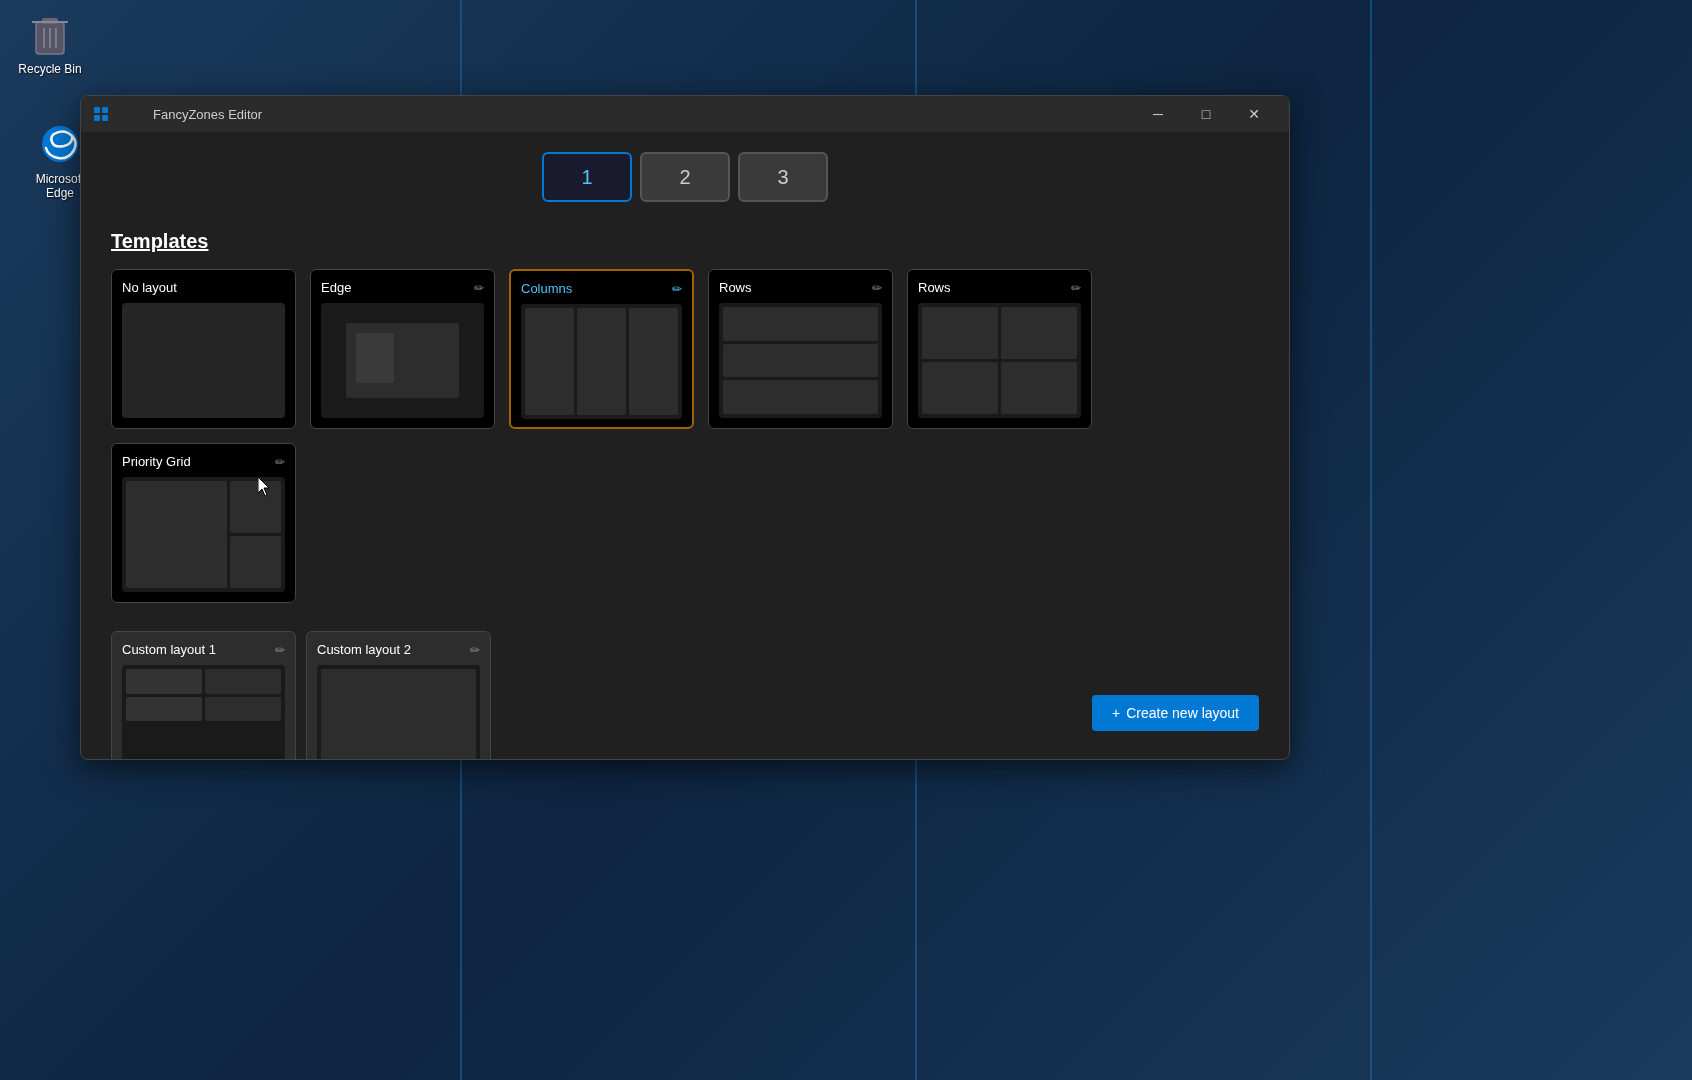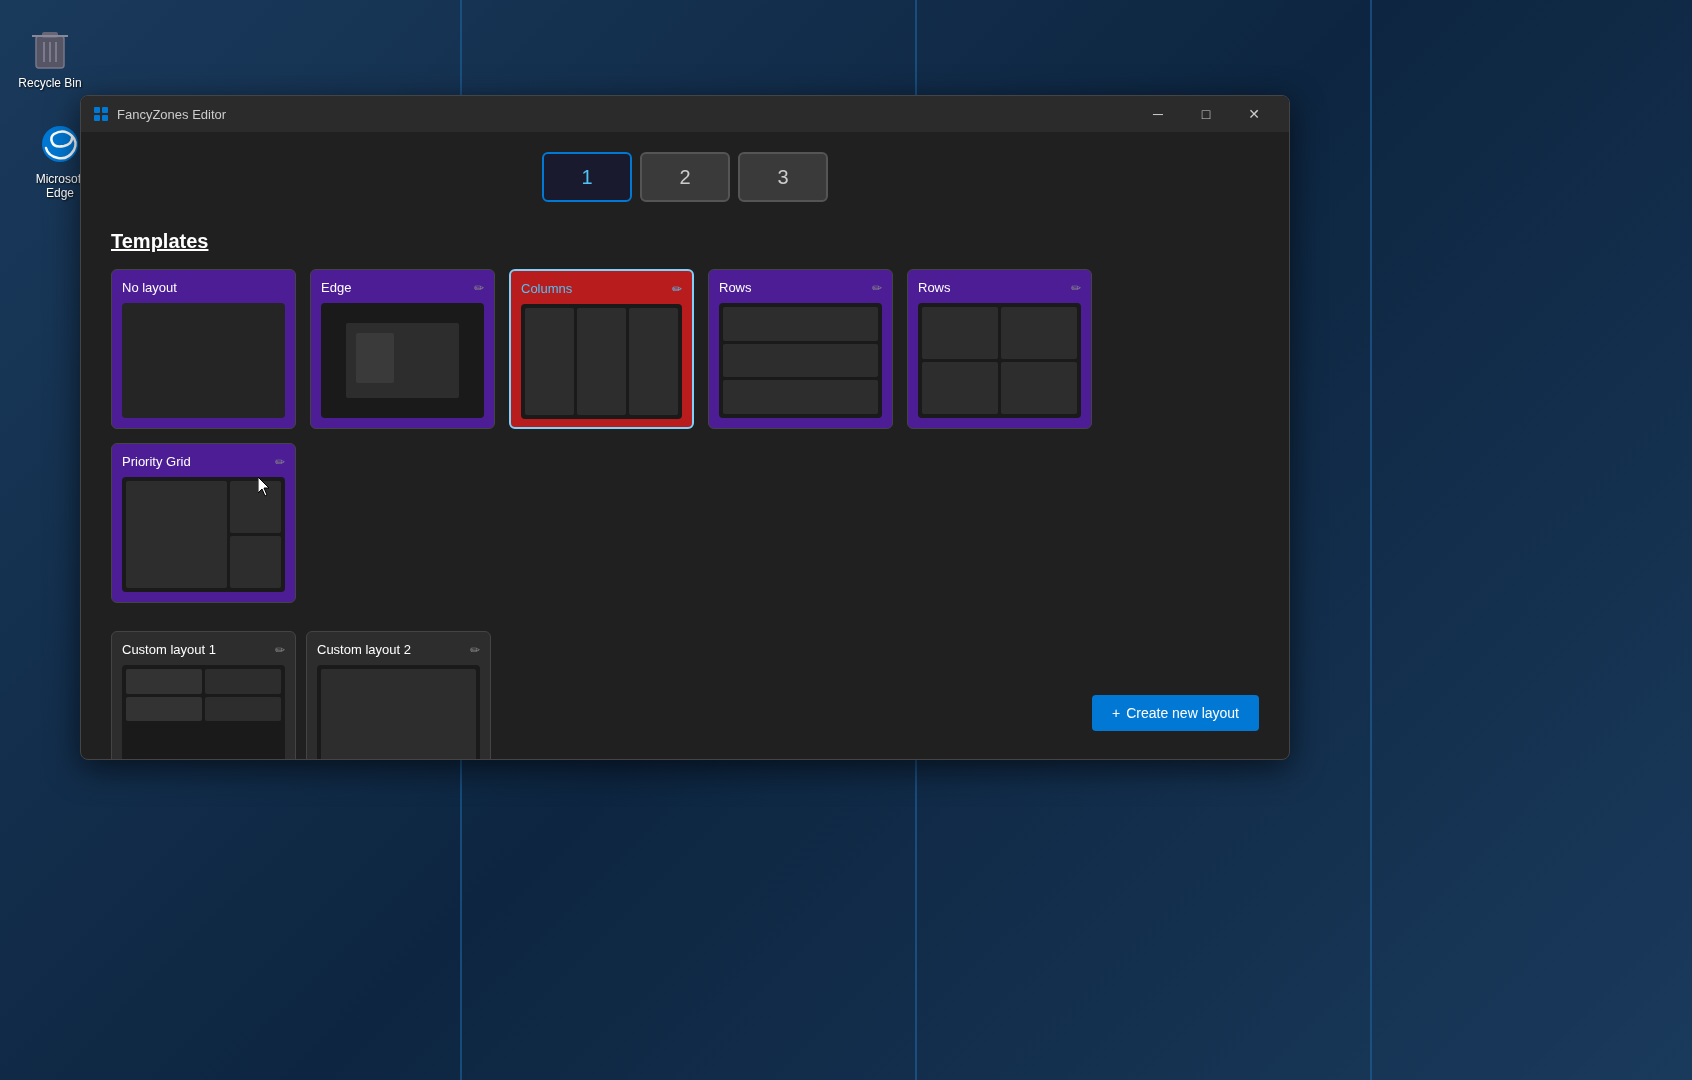--- a/index.html
+++ b/index.html
@@ -68,20 +68,21 @@
       box-shadow: 0 8px 32px rgba(0,0,0,0.6);
     }
 
     .window-titlebar {
       height: 36px;
       background: #2b2b2b;
       display: flex;
       align-items: center;
       padding: 0 12px;
       user-select: none;
+      gap: 36px;
     }
 
     .window-icon {
       width: 16px;
       height: 16px;
       margin-right: 8px;
     }
 
     .window-title {
       color: #ccc;
@@ -157,31 +158,31 @@
     .templates-grid {
       display: flex;
       gap: 14px;
       margin-bottom: 28px;
       flex-wrap: wrap;
     }
 
     .template-card {
       width: 185px;
       height: 160px;
-      background: #4c1d95;
+      background: #000000;
       border: 1px solid #444;
       border-radius: 6px;
       padding: 10px;
       cursor: pointer;
       position: relative;
     }
 
     .template-card.selected {
-      border: 2px solid #7dd3fc;
-      background: #b91c1c;
+      border: 2px solid #a16207;
+      background: #000000;
     }
 
     .template-card-header {
       display: flex;
       justify-content: space-between;
       align-items: center;
       margin-bottom: 8px;
     }
 
     .template-card-title {
@@ -360,21 +361,21 @@
   </style>
 </head>
 <body>
 
 <div class="desktop">
 
   <div class="desktop-line" style="left:460px"></div>
   <div class="desktop-line" style="left:915px"></div>
   <div class="desktop-line" style="left:1370px"></div>
 
-  <div class="desktop-icon" style="top:24px;left:10px">
+  <div class="desktop-icon" style="top:10px;left:10px">
     <div class="icon-img">
       <svg width="44" height="44" viewBox="0 0 44 44">
         <rect x="8" y="10" width="28" height="32" rx="3" fill="#556" stroke="#778" stroke-width="1.5"></rect>
         <rect x="14" y="6" width="16" height="6" rx="2" fill="#667"></rect>
         <line x1="4" y1="10" x2="40" y2="10" stroke="#889" stroke-width="2"></line>
         <line x1="16" y1="16" x2="16" y2="36" stroke="#889" stroke-width="1.5"></line>
         <line x1="22" y1="16" x2="22" y2="36" stroke="#889" stroke-width="1.5"></line>
         <line x1="28" y1="16" x2="28" y2="36" stroke="#889" stroke-width="1.5"></line>
       </svg>
     </div>

